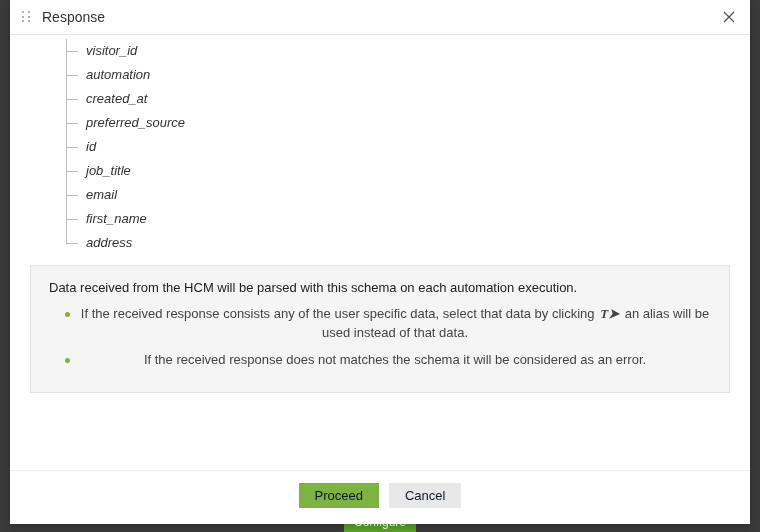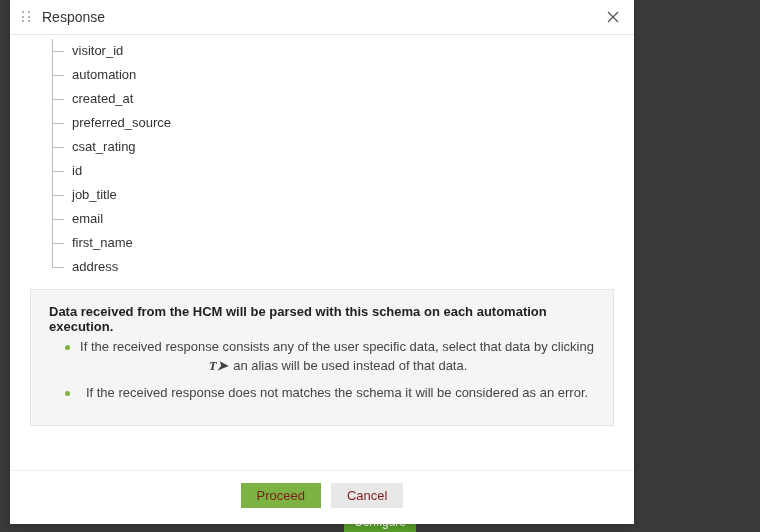--- a/index.html
+++ b/index.html
@@ -1,39 +1,39 @@
 <!DOCTYPE html>
 <html><head>
   <meta charset="utf-8">
   <style>
     * { margin: 0; padding: 0; box-sizing: border-box; }
     html, body { width: 760px; height: 532px; font-family: "Segoe UI", Arial, sans-serif; font-size: 13px; color: #333; background: #3a3a3a; overflow: hidden; }
-    .modal { position: absolute; left: 10px; top: 0; width: 624px; height: 524px; background: #fff; box-shadow: 0 2px 8px rgba(0,0,0,0.25); display: flex; flex-direction: column; }
+    .modal { position: absolute; left: 10px; top: 0; width: 740px; height: 524px; background: #fff; box-shadow: 0 2px 8px rgba(0,0,0,0.25); display: flex; flex-direction: column; }
     .modal-header { display: flex; align-items: center; padding: 8px 12px; border-bottom: 1px solid #e5e5e5; }
     .drag-icon { width: 10px; height: 12px; display: grid; grid-template-columns: 1fr 1fr; grid-template-rows: 1fr 1fr 1fr; gap: 2px; margin-right: 10px; }
     .drag-icon span { width: 2px; height: 2px; background: #999; border-radius: 50%; }
     .modal-title { font-size: 14px; color: #333; flex: 1; }
     .close-btn { width: 18px; height: 18px; cursor: pointer; display: flex; align-items: center; justify-content: center; color: #555; }
     .close-btn svg { width: 12px; height: 12px; }
     .modal-body { flex: 1; overflow-y: auto; padding: 4px 20px 14px 20px; }
-    .tree { margin-left: 22px; }
+    .tree { margin-left: 36px; font-style: italic; }
     .tree-item { position: relative; padding-left: 20px; line-height: 24px; color: #333; }
     .tree-item::before { content: ""; position: absolute; left: 0; top: 0; bottom: 0; border-left: 1px solid #bbb; }
     .tree-item::after { content: ""; position: absolute; left: 0; top: 12px; width: 12px; border-top: 1px solid #bbb; }
     .tree-item:last-child::before { bottom: auto; height: 12px; }
     .info-box { background: #f5f5f5; border: 1px solid #e5e5e5; padding: 14px 18px; margin-top: 10px; }
-    .info-title { font-weight: bold; color: #222; margin-bottom: 4px; }
+    .info-title { font-weight: normal; color: #222; margin-bottom: 10px; }
     .info-list { list-style: none; padding-left: 16px; }
     .info-list li { position: relative; padding-left: 14px; margin-bottom: 8px; color: #444; line-height: 1.45; text-align: center; }
     .info-list li::before { content: ""; position: absolute; left: 0; top: 7px; width: 5px; height: 5px; background: #7cb342; border-radius: 50%; }
     .inline-icon { display: inline-block; vertical-align: middle; font-family: Georgia, serif; font-style: italic; font-weight: bold; color: #444; margin: 0 2px; }
     .modal-footer { padding: 12px 0 16px 0; display: flex; justify-content: center; gap: 10px; border-top: 1px solid #eee; }
     .btn { padding: 5px 16px; font-size: 13px; border: none; cursor: pointer; }
-    .btn-primary { background: #7cb342; color: #7f1d1d; }
-    .btn-secondary { background: #e8e8e8; color: #7f1d1d; }
+    .btn-primary { background: #7cb342; color: #0f172a; }
+    .btn-secondary { background: #e8e8e8; color: #0f172a; }
     .bg-hint { position: absolute; left: 50%; transform: translateX(-50%); bottom: 0; background: #5aa02c; color: #fff; padding: 3px 10px; font-size: 12px; }
   </style>
 </head>
 <body>
 
 <div class="bg-hint">Configure</div>
 
 <div class="modal">
   <div class="modal-header">
     <div class="drag-icon">
@@ -51,21 +51,20 @@
         </svg>
     </div>
   </div>
 
   <div class="modal-body">
     <div class="tree">
       <div class="tree-item">visitor_id</div>
       <div class="tree-item">automation</div>
       <div class="tree-item">created_at</div>
       <div class="tree-item">preferred_source</div>
-      <div class="tree-item">csat_rating</div>
       <div class="tree-item">id</div>
       <div class="tree-item">job_title</div>
       <div class="tree-item">email</div>
       <div class="tree-item">first_name</div>
       <div class="tree-item">address</div>
     </div>
 
     <div class="info-box">
       <div class="info-title">Data received from the HCM will be parsed with this schema on each automation execution.</div>
       <ul class="info-list">

